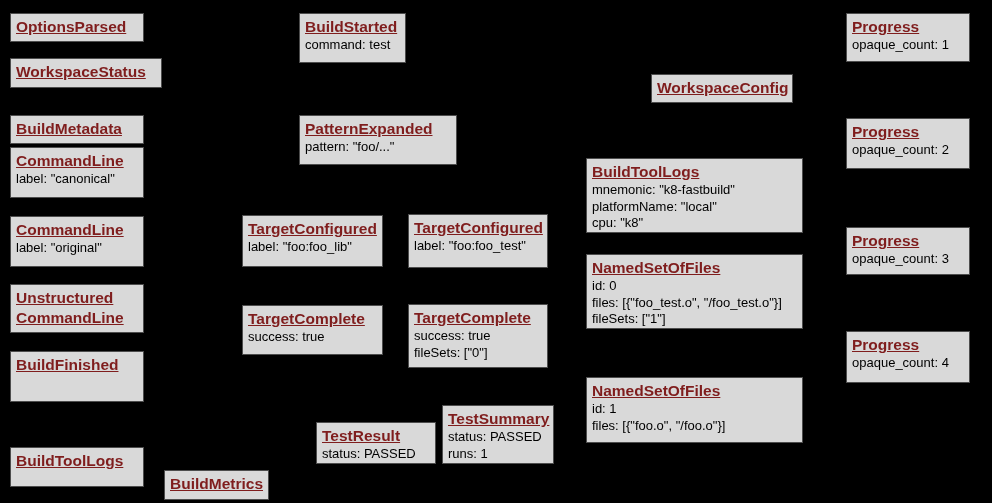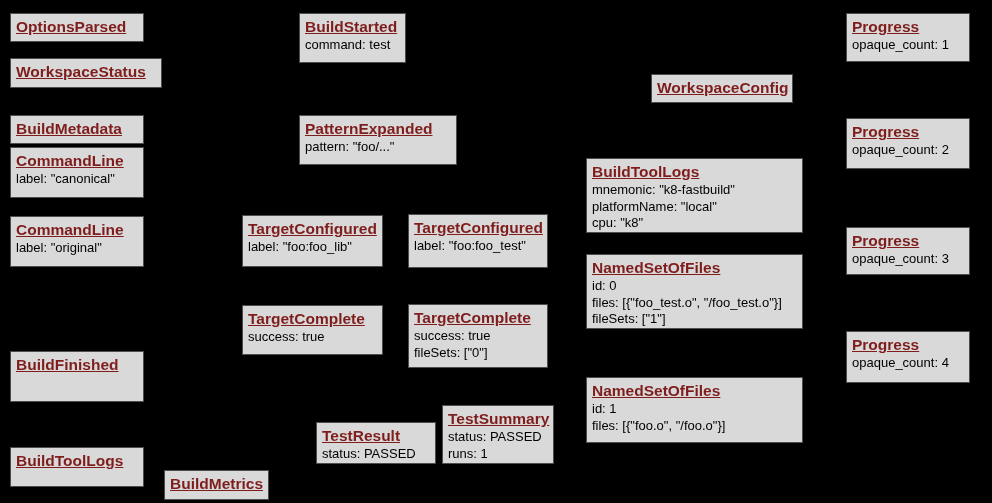--- a/index.html
+++ b/index.html
@@ -58,20 +58,23 @@
   <div class="box" style="left:10px;top:147px;width:134px;height:51px">
     <span class="box-title">CommandLine</span>
     <span class="box-line">label: "canonical"</span>
   </div>
 
   <div class="box" style="left:10px;top:216px;width:134px;height:51px">
     <span class="box-title">CommandLine</span>
     <span class="box-line">label: "original"</span>
   </div>
 
+  <div class="box" style="left:10px;top:284px;width:134px;height:49px">
+    <span class="box-title wrap">Unstructured CommandLine</span>
+  </div>
 
   <div class="box" style="left:10px;top:351px;width:134px;height:51px">
     <span class="box-title">BuildFinished</span>
   </div>
 
   <div class="box" style="left:10px;top:447px;width:134px;height:40px">
     <span class="box-title">BuildToolLogs</span>
   </div>
 
   <div class="box" style="left:164px;top:470px;width:105px;height:30px">

